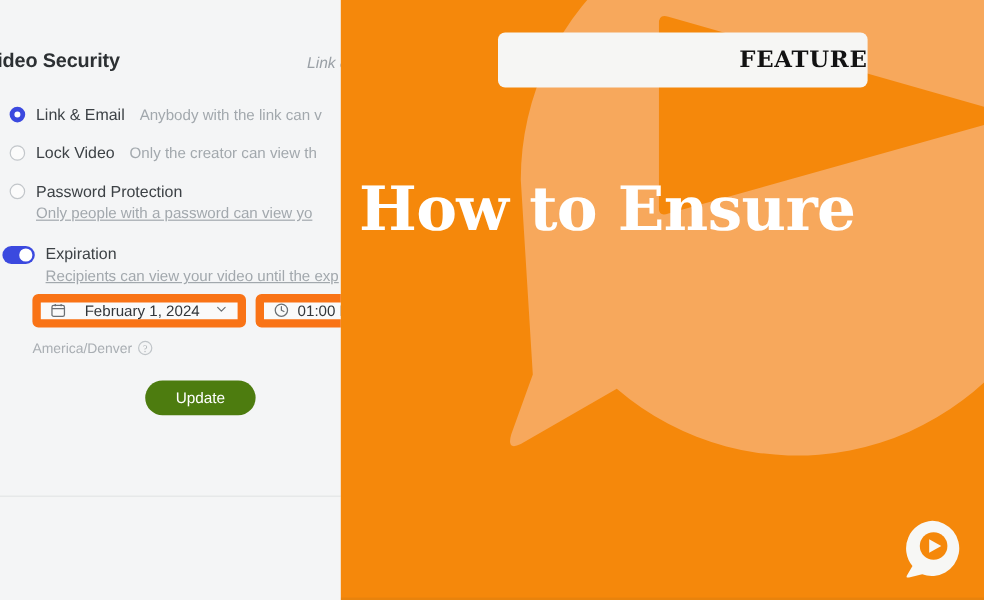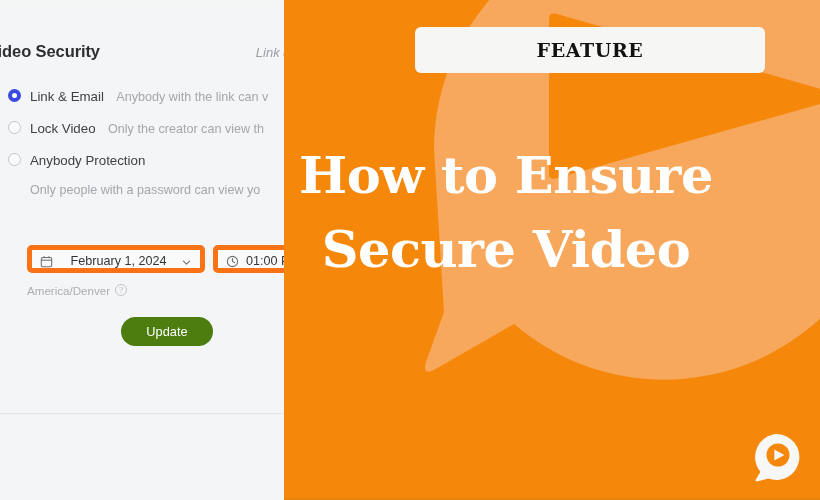--- a/index.html
+++ b/index.html
@@ -121,21 +121,22 @@
     font-size: 12.6px;
     color: #a2a8ad;
     line-height: 17px;
     display: inline-block;
     margin-left: 8px;
   }
 
   .opt-desc-block {
     display: block;
     margin-left: 0;
-    margin-top: 13px;
+    margin-top: 1px;
+    text-decoration: underline;
   }
 
   
   .toggle {
     position: relative;
     width: 27px;
     height: 15px;
     border-radius: 8px;
     background: #3b49df;
     flex: 0 0 27px;
@@ -156,24 +157,24 @@
   .field-row {
     position: absolute;
     left: 27px;
     top: 245px;
     display: flex;
     gap: 8px;
   }
 
   .field {
     display: flex;
-    align-items: flex-end;
+    align-items: flex-start;
     height: 28px;
     background: #fafafa;
-    border: 5px solid #f97316;
+    border: 7px solid #f97316;
     border-radius: 5px;
     padding: 0 8px;
     white-space: nowrap;
   }
 
   .field-date { width: 178px; }
   .field-time { width: 110px; }
 
   .field-icon {
     flex: 0 0 auto;
@@ -269,27 +270,27 @@
     width: 290px;
     height: 190px;
     pointer-events: none;
   }
 
   
   .feature-pill {
     position: absolute;
     left: 131px;
     top: 27px;
-    width: 350px;
+    width: 308px;
     height: 46px;
     background: #f6f6f4;
     border-radius: 6px;
     display: flex;
     align-items: center;
-    justify-content: center;
+    justify-content: flex-end;
   }
 
   .feature-label {
     font-family: "DejaVu Serif", serif;
     font-weight: 700;
     font-size: 19px;
     letter-spacing: 0.6px;
     color: #121212;
   }
 
@@ -358,25 +359,34 @@
       <span class="radio"></span>
       <span class="opt-body">
         <span class="opt-label">Lock Video</span>
         <span class="opt-desc">Only the creator can view th</span>
       </span>
     </div>
 
     <div class="option-row opt3">
       <span class="radio"></span>
       <span class="opt-body">
-        <span class="opt-label">Anybody Protection</span>
+        <span class="opt-label">Password Protection</span>
         <span class="opt-desc opt-desc-block">Only people with a password can view yo</span>
       </span>
     </div>
 
+    <div class="option-row opt4">
+      <span class="toggle">
+        <span class="knob"></span>
+      </span>
+      <span class="toggle-body">
+        <span class="opt-label">Expiration</span>
+        <span class="opt-desc opt-desc-block">Recipients can view your video until the exp</span>
+      </span>
+    </div>
 
     <div class="field-row">
 
       <div class="field field-date">
         <span class="field-icon">
           <svg width="13" height="13" viewBox="0 0 16 16" fill="none" stroke="currentColor" stroke-width="1.3">
             <rect x="1.6" y="3" width="12.8" height="11.4" rx="1.8"></rect>
             <line x1="1.6" y1="6.4" x2="14.4" y2="6.4"></line>
             <line x1="5" y1="1.6" x2="5" y2="4"></line>
             <line x1="11" y1="1.6" x2="11" y2="4"></line>
@@ -420,21 +430,20 @@
     <svg class="play-triangle" viewBox="0 0 290 190">
       <path d="M 8 14 L 282 92 Q 292 96 282 101 L 8 178 Q 0 181 0 173 L 0 20 Q 0 11 8 14 Z" fill="#f5880b"></path>
     </svg>
 
     <div class="feature-pill">
       <span class="feature-label">FEATURE</span>
     </div>
 
     <div class="headline">
       <span class="hl">How to Ensure</span>
-      <span class="hl">Secure Video</span>
     </div>
 
     <svg class="logo" viewBox="0 0 52 52">
       <path d="M 26 3 A 23 23 0 1 1 17.5 47.6 L 6.5 50.2 Q 3.4 50.9 5.0 48.2 L 9.4 40.7 A 23 23 0 0 1 26 3 Z" fill="#f7f7f5"></path>
       <circle cx="27" cy="24" r="11.5" fill="#f5880b"></circle>
       <path d="M 23.3 18.4 L 33.4 24 L 23.3 29.6 Z" fill="#f7f7f5"></path>
     </svg>
 
     <div class="bottom-strip"></div>
 

